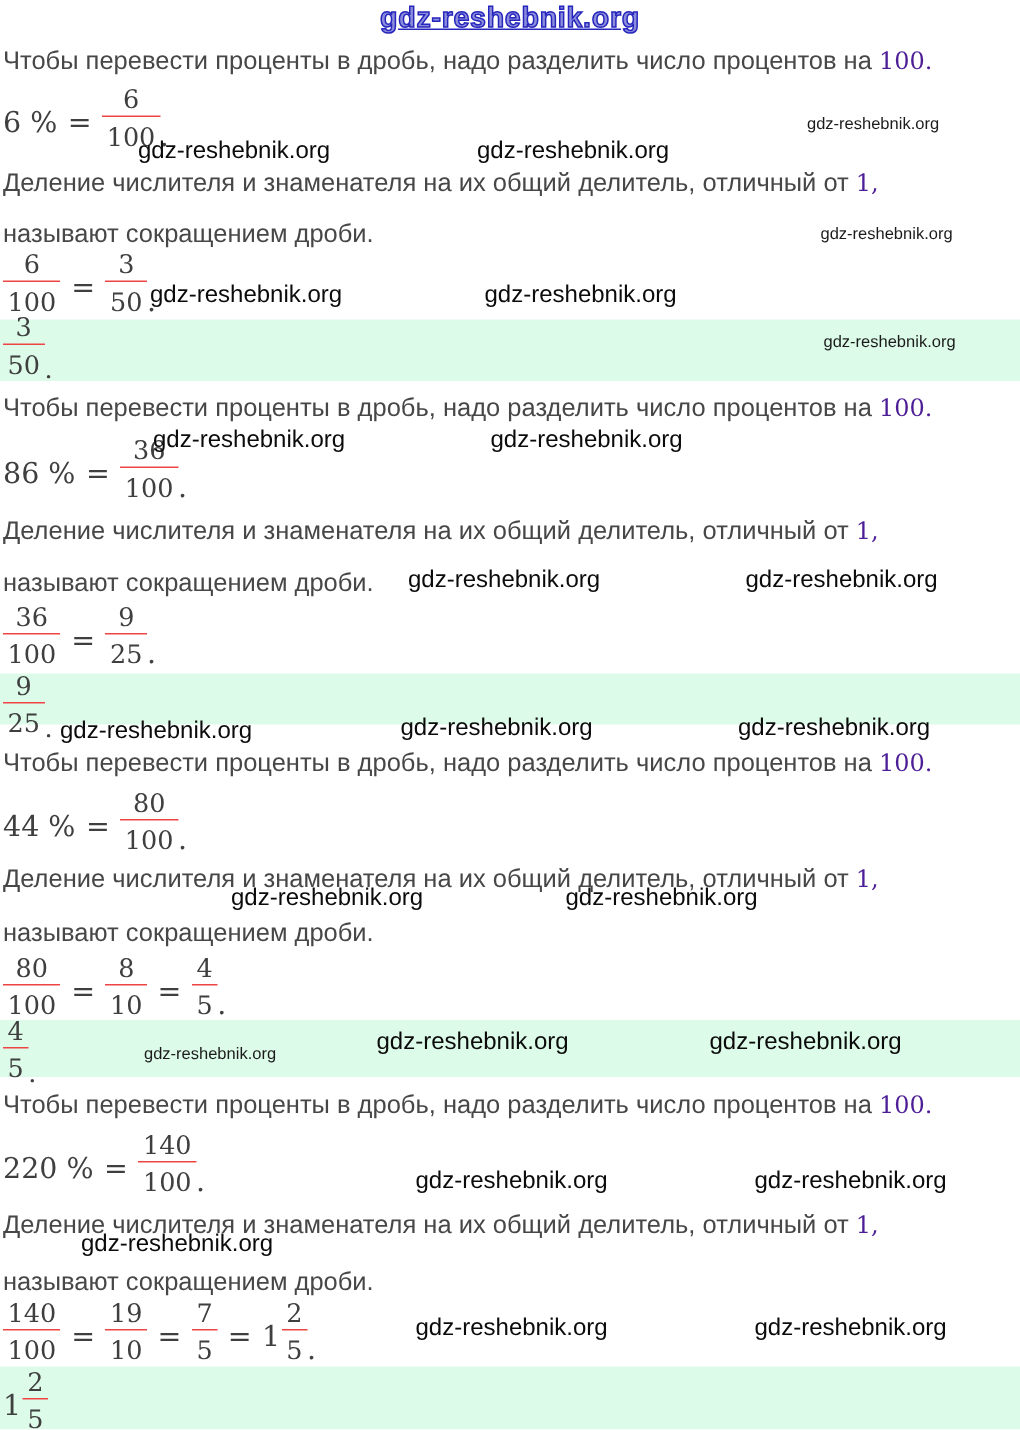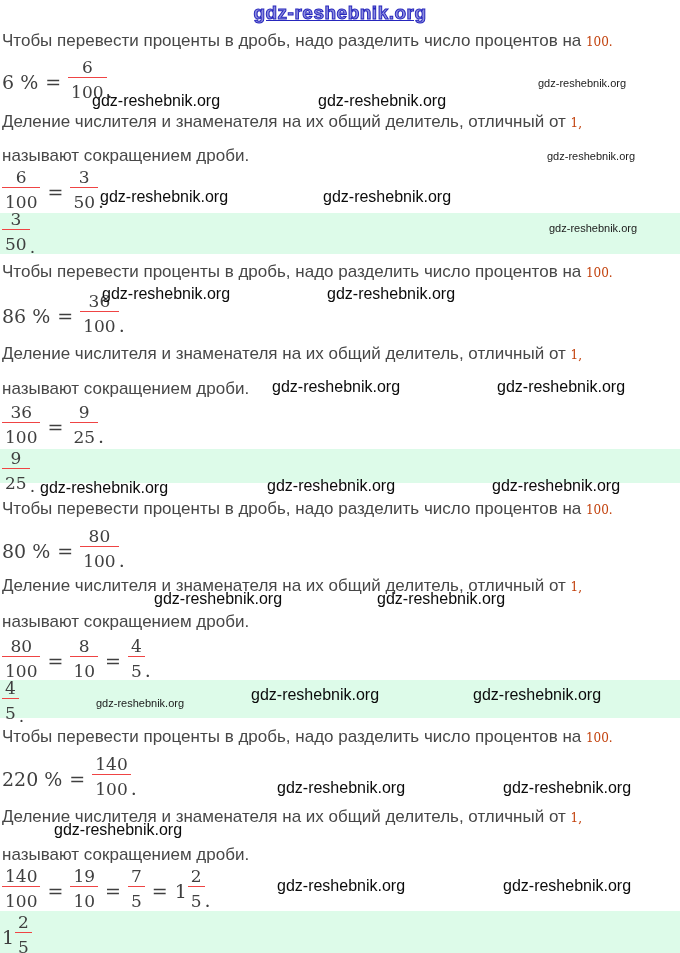--- a/index.html
+++ b/index.html
@@ -13,21 +13,21 @@
     font-family:"Liberation Sans", sans-serif; font-size:19px; font-weight:bold;
     color:#8c8cdd; -webkit-text-stroke:1px #2626bd;
     text-decoration:underline; text-decoration-color:#2626bd;
     letter-spacing:0.5px;
   }
   
   .para {
     position:absolute; left:2px; font-size:17px; color:#474747;
     white-space:nowrap; line-height:1.2;
   }
-  .sernum { font-family:"DejaVu Serif", serif; font-size:12px; color:#c2410c; }
+  .sernum { font-family:"DejaVu Serif", serif; font-size:16px; color:#4c1d95; }
   
   .eq {
     position:absolute; display:inline-flex; align-items:center;
     font-family:"DejaVu Serif", serif; font-size:19px; color:#3f3f3f;
     white-space:nowrap;
   }
   .eq .op { padding:0 7px; }
   .frac {
     display:inline-flex; flex-direction:column; align-items:center;
     font-family:"DejaVu Serif", serif; font-size:17px; line-height:1.18;
@@ -155,21 +155,21 @@
   </div>
   <div class="wm" style="left:40px;top:479px">gdz-reshebnik.org</div>
   <div class="wm" style="left:267px;top:477px">gdz-reshebnik.org</div>
   <div class="wm" style="left:492px;top:477px">gdz-reshebnik.org</div>
 
   <div class="para" style="top:499px">
     <span>Чтобы перевести проценты в дробь, надо разделить число процентов на </span><span class="sernum">100.</span>
   </div>
 
   <div class="eq" style="top:526px;left:2px">
-    <span>80 %</span>
+    <span>44 %</span>
     <span class="op">=</span>
     <span class="frac">
       <span class="fn">80</span>
       <span class="fd">100</span>
     </span>
     <span class="edot">.</span>
   </div>
 
   <div class="para" style="top:576px">
     <span>Деление числителя и знаменателя на их общий делитель, отличный от </span><span class="sernum">1,</span>

